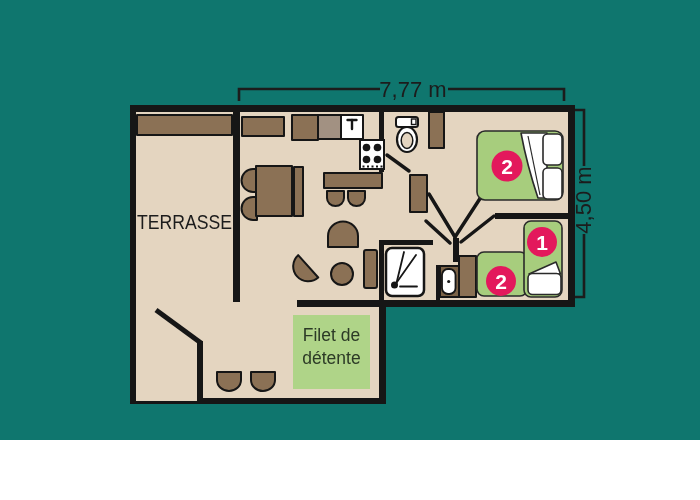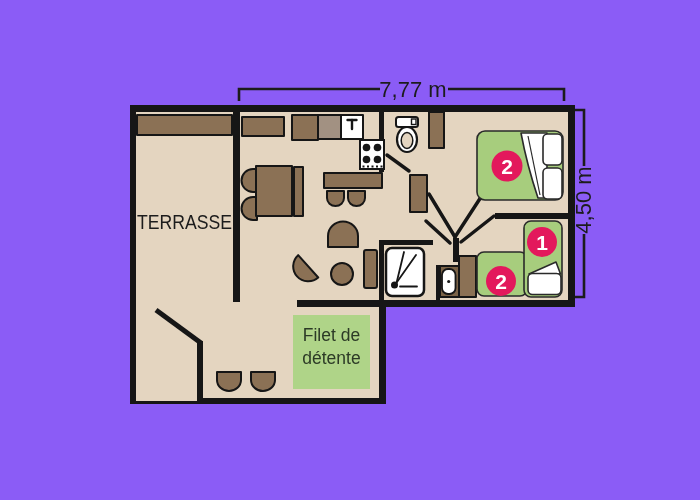--- a/index.html
+++ b/index.html
@@ -1,16 +1,16 @@
 <!DOCTYPE html>
 <html><head>
 <meta charset="utf-8">
 <style>
   html,body{margin:0;padding:0;background:#ffffff;}
-  .canvas{position:relative;width:700px;height:500px;background:#8b5cf6;overflow:hidden;}
+  .canvas{position:relative;width:700px;height:440px;background:#0f766e;overflow:hidden;}
   svg{display:block;}
   .lbl{font-family:"Liberation Sans",sans-serif;}
 </style>
 </head>
 <body>
 
 <div class="canvas">
 <svg width="700" height="500" viewBox="0 0 700 500">
 
   <polygon points="130,105 575,105 575,307 386,307 386,404 130,404" fill="#e4d5c0"></polygon>

